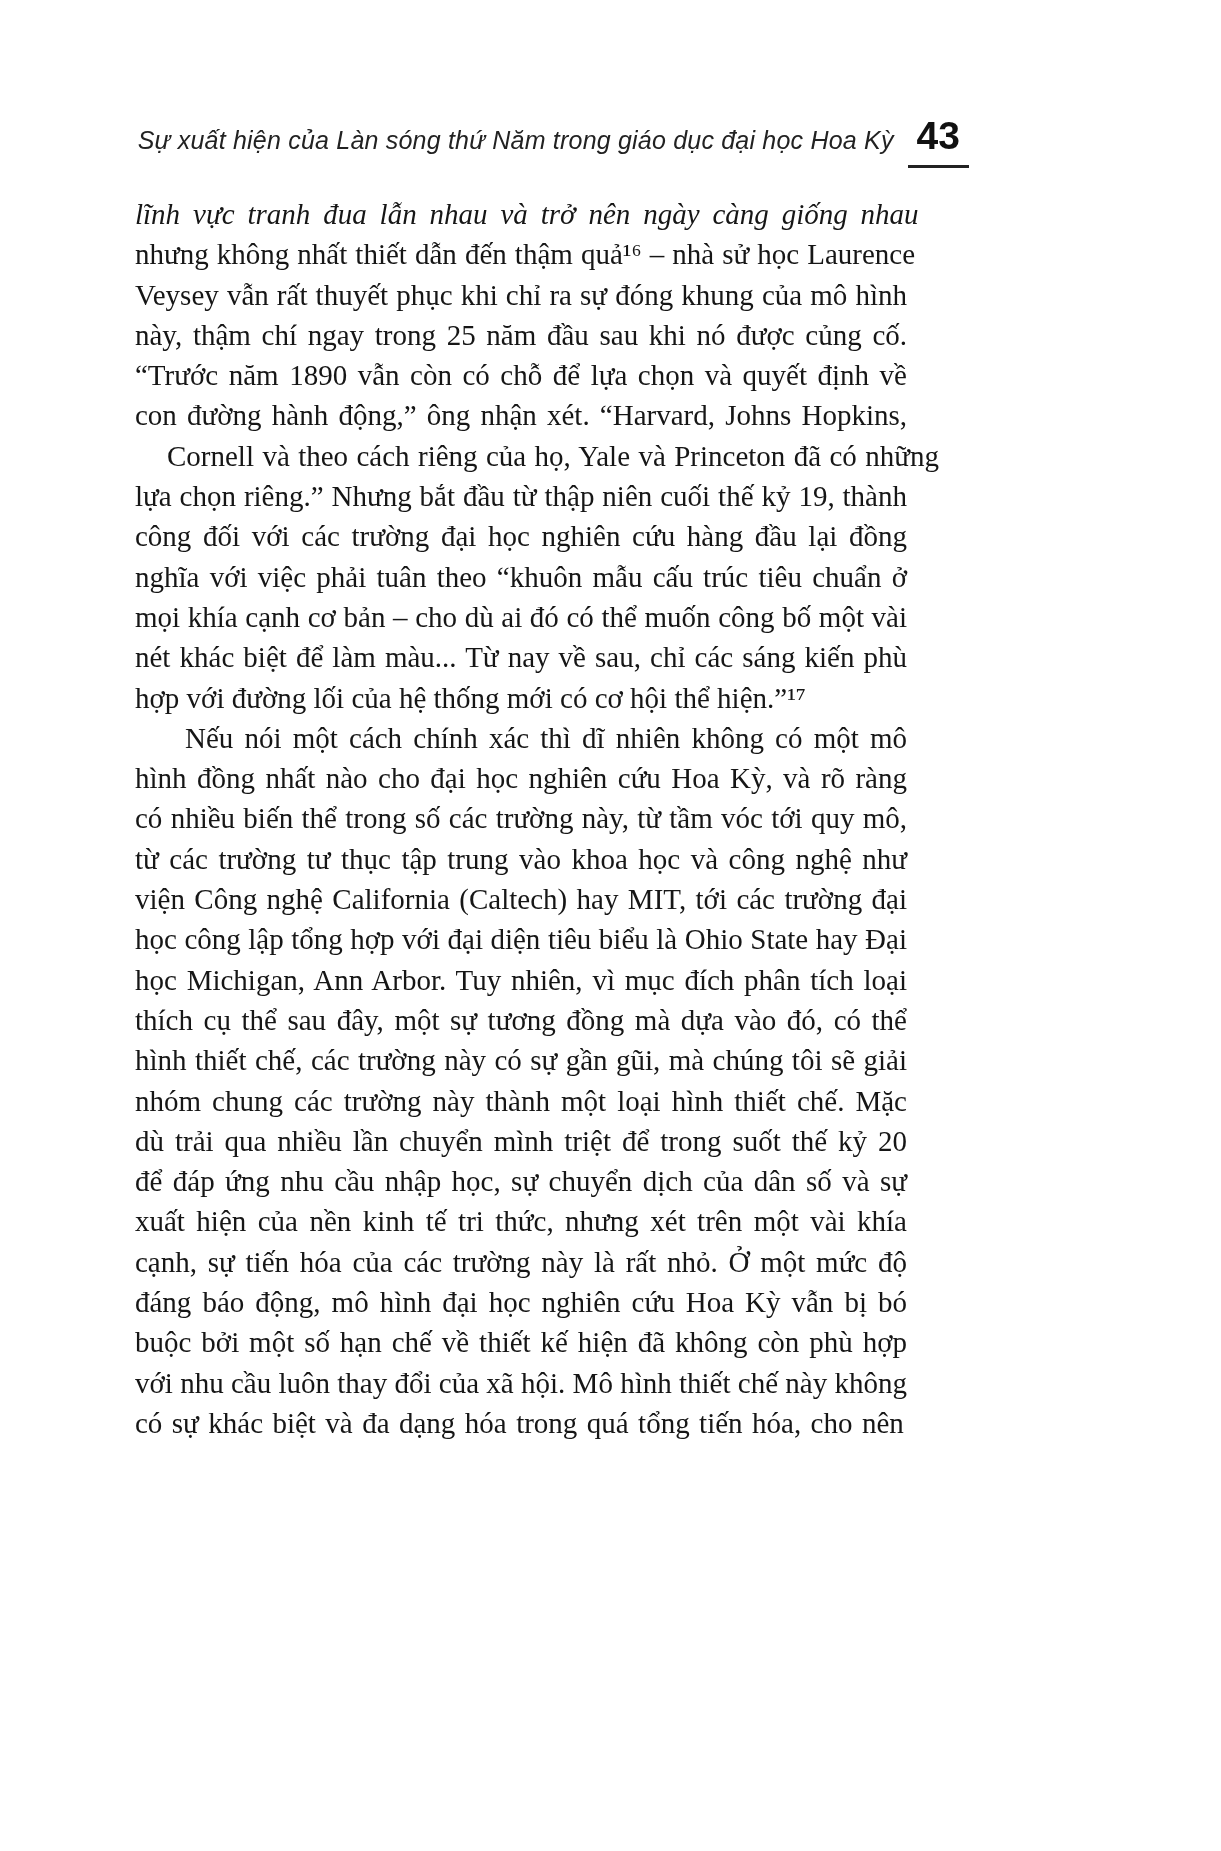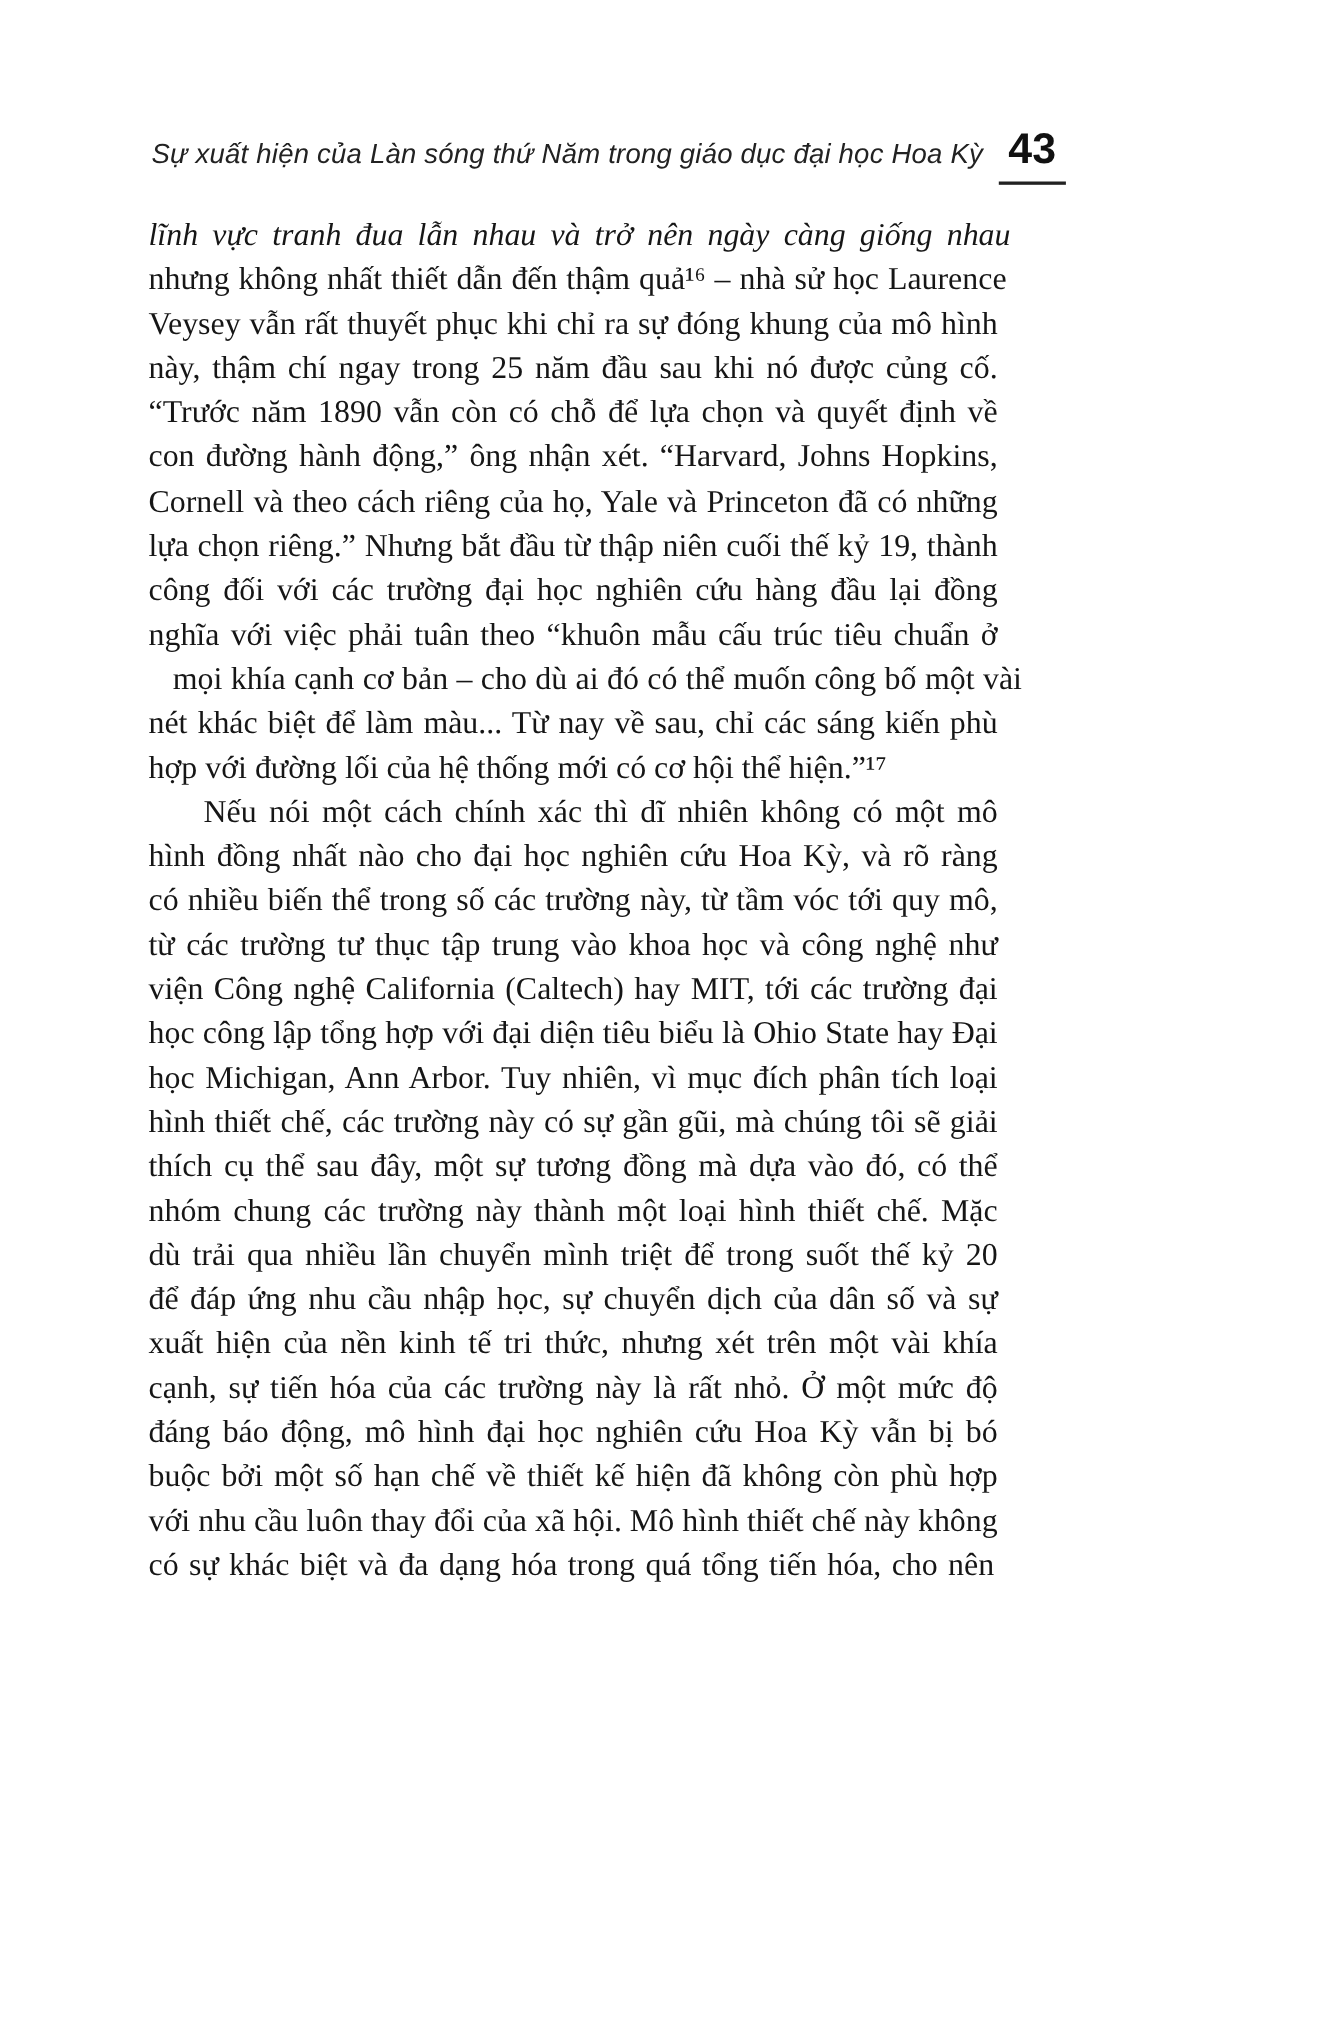--- a/index.html
+++ b/index.html
@@ -80,38 +80,38 @@
   </header>
 
   <main class="body-text" id="body-text">
       <div class="paragraph">
         <div class="line"><span style="word-spacing: 5.64062px; font-style: italic;">lĩnh vực tranh đua lẫn nhau và trở nên ngày càng giống nhau</span></div>
         <div class="line"><span style="word-spacing: 0.820312px;">nhưng không nhất thiết dẫn đến thậm quả¹⁶ – nhà sử học Laurence</span></div>
         <div class="line"><span style="word-spacing: 0.86899px;">Veysey vẫn rất thuyết phục khi chỉ ra sự đóng khung của mô hình</span></div>
         <div class="line"><span style="word-spacing: 3.42909px;">này, thậm chí ngay trong 25 năm đầu sau khi nó được củng cố.</span></div>
         <div class="line"><span style="word-spacing: 3.27404px;">“Trước năm 1890 vẫn còn có chỗ để lựa chọn và quyết định về</span></div>
         <div class="line"><span style="word-spacing: 2.94965px;">con đường hành động,” ông nhận xét. “Harvard, Johns Hopkins,</span></div>
-        <div class="line"><span style="word-spacing: 1.14714px;">Cornell và theo cách riêng của họ, Yale và Princeton đã có những</span></div>
+        <div class="line"><span style="word-spacing: 1.14714px; margin-left: 32px;">Cornell và theo cách riêng của họ, Yale và Princeton đã có những</span></div>
         <div class="line"><span style="word-spacing: 0.683894px;">lựa chọn riêng.” Nhưng bắt đầu từ thập niên cuối thế kỷ 19, thành</span></div>
         <div class="line"><span style="word-spacing: 4.39453px;">công đối với các trường đại học nghiên cứu hàng đầu lại đồng</span></div>
         <div class="line"><span style="word-spacing: 2.99089px;">nghĩa với việc phải tuân theo “khuôn mẫu cấu trúc tiêu chuẩn ở</span></div>
-        <div class="line"><span style="word-spacing: 0.378906px; margin-left: 22px;">mọi khía cạnh cơ bản – cho dù ai đó có thể muốn công bố một vài</span></div>
+        <div class="line"><span style="word-spacing: 0.378906px;">mọi khía cạnh cơ bản – cho dù ai đó có thể muốn công bố một vài</span></div>
         <div class="line"><span style="word-spacing: 1.82924px;">nét khác biệt để làm màu... Từ nay về sau, chỉ các sáng kiến phù</span></div>
         <div class="line"><span>hợp với đường lối của hệ thống mới có cơ hội thể hiện.”¹⁷</span></div>
       </div>
       <div class="paragraph">
         <div class="line indent"><span style="word-spacing: 3.92318px;">Nếu nói một cách chính xác thì dĩ nhiên không có một mô</span></div>
         <div class="line"><span style="word-spacing: 3.16346px;">hình đồng nhất nào cho đại học nghiên cứu Hoa Kỳ, và rõ ràng</span></div>
         <div class="line"><span style="word-spacing: 1.02344px;">có nhiều biến thể trong số các trường này, từ tầm vóc tới quy mô,</span></div>
         <div class="line"><span style="word-spacing: 3.25361px;">từ các trường tư thục tập trung vào khoa học và công nghệ như</span></div>
         <div class="line"><span style="word-spacing: 2.15px;">viện Công nghệ California (Caltech) hay MIT, tới các trường đại</span></div>
         <div class="line"><span style="word-spacing: 0.257812px;">học công lập tổng hợp với đại diện tiêu biểu là Ohio State hay Đại</span></div>
         <div class="line"><span style="word-spacing: 2.51989px;">học Michigan, Ann Arbor. Tuy nhiên, vì mục đích phân tích loại</span></div>
+        <div class="line"><span style="word-spacing: 3.29576px;">thích cụ thể sau đây, một sự tương đồng mà dựa vào đó, có thể</span></div>
         <div class="line"><span style="word-spacing: 1.1808px;">hình thiết chế, các trường này có sự gần gũi, mà chúng tôi sẽ giải</span></div>
-        <div class="line"><span style="word-spacing: 3.29576px;">thích cụ thể sau đây, một sự tương đồng mà dựa vào đó, có thể</span></div>
         <div class="line"><span style="word-spacing: 3.80966px;">nhóm chung các trường này thành một loại hình thiết chế. Mặc</span></div>
         <div class="line"><span style="word-spacing: 3.6887px;">dù trải qua nhiều lần chuyển mình triệt để trong suốt thế kỷ 20</span></div>
         <div class="line"><span style="word-spacing: 3.16741px;">để đáp ứng nhu cầu nhập học, sự chuyển dịch của dân số và sự</span></div>
         <div class="line"><span style="word-spacing: 4.1851px;">xuất hiện của nền kinh tế tri thức, nhưng xét trên một vài khía</span></div>
         <div class="line"><span style="word-spacing: 3.51228px;">cạnh, sự tiến hóa của các trường này là rất nhỏ. Ở một mức độ</span></div>
         <div class="line"><span style="word-spacing: 3.77885px;">đáng báo động, mô hình đại học nghiên cứu Hoa Kỳ vẫn bị bó</span></div>
         <div class="line"><span style="word-spacing: 2.67299px;">buộc bởi một số hạn chế về thiết kế hiện đã không còn phù hợp</span></div>
         <div class="line"><span style="word-spacing: 0.0279018px;">với nhu cầu luôn thay đổi của xã hội. Mô hình thiết chế này không</span></div>
         <div class="line"><span style="word-spacing: 2.19196px;">có sự khác biệt và đa dạng hóa trong quá tổng tiến hóa, cho nên</span></div>
       </div>

